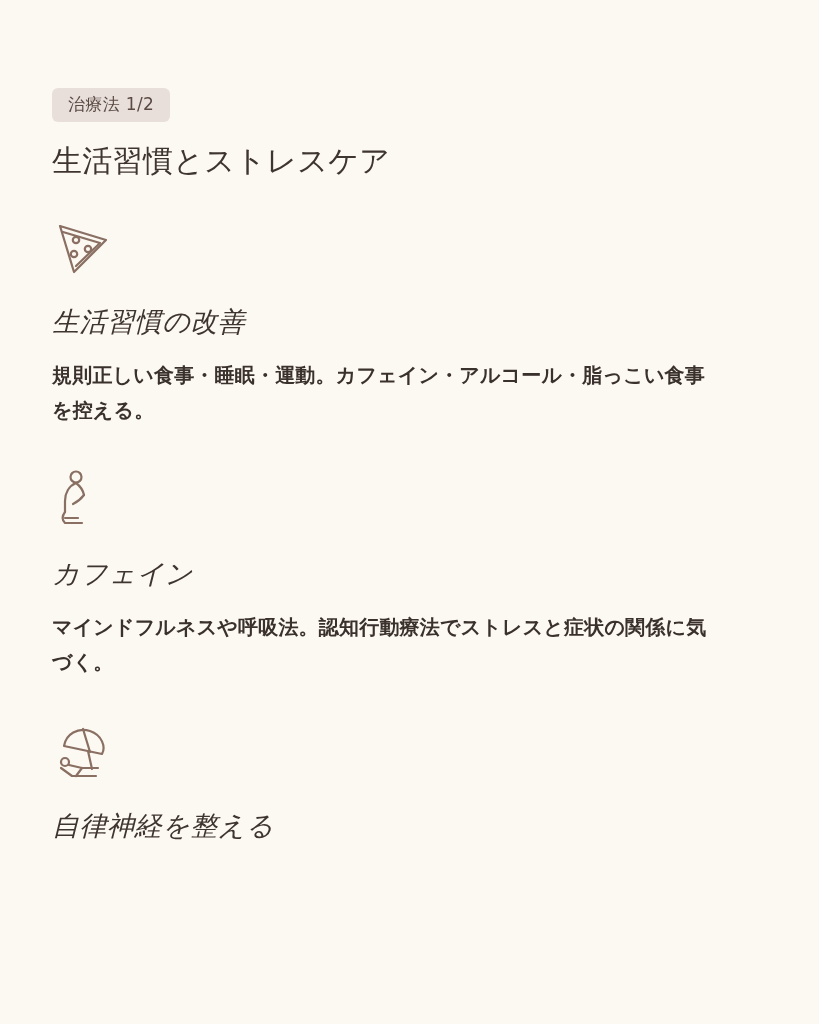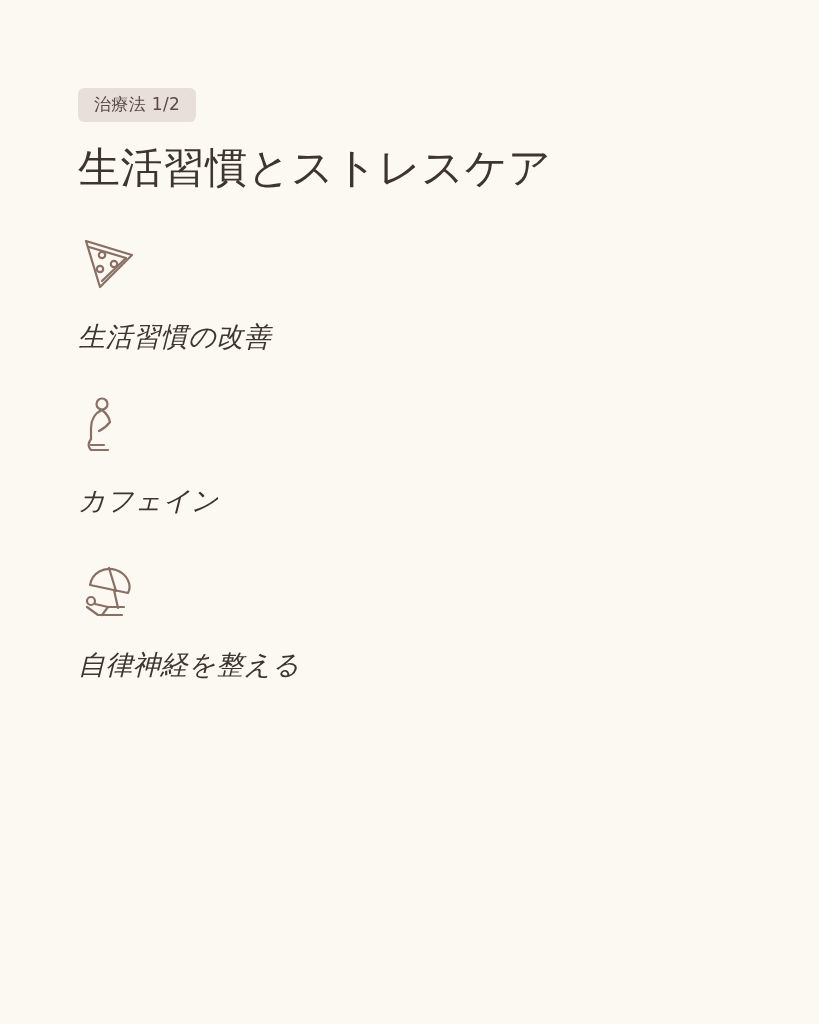--- a/index.html
+++ b/index.html
@@ -12,38 +12,38 @@
     height: 1024px;
     background: #fcf9f3;
     font-family: "Liberation Sans", "DejaVu Sans", sans-serif;
     color: #4a3f3a;
     overflow: hidden;
   }
   .page {
     position: relative;
     width: 819px;
     height: 1024px;
-    padding: 0 78px;
+    padding: 0 52px;
   }
   .badge {
     display: inline-block;
     margin-top: 88px;
     padding: 8px 16px 9px;
     background: #e8dfdb;
     color: #5b4a44;
     font-size: 17px;
     line-height: 1;
     border-radius: 6px;
     letter-spacing: 0.02em;
     font-family: "DejaVu Sans", "Liberation Sans", sans-serif;
   }
   .title {
     margin: 20px 0 0;
     font-family: "Liberation Serif", "DejaVu Serif", serif;
-    font-size: 42px;
+    font-size: 30px;
     font-weight: 400;
     line-height: 1.25;
     color: #3f3530;
     letter-spacing: 0.01em;
   }
   .section {
     margin-top: 40px;
   }
   .section.first { margin-top: 36px; }
   .icon-wrap {
@@ -88,34 +88,36 @@
     <div class="icon-wrap">
       <svg width="62" height="58" viewBox="0 0 62 58" fill="none" stroke="#8a6f63" stroke-width="2.2" stroke-linecap="round" stroke-linejoin="round">
         <path d="M8 6 L54 20 L22 52 Z"></path>
         <path d="M11 12 L48 23 L24 46"></path>
         <circle cx="24" cy="20" r="3.2"></circle>
         <circle cx="36" cy="29" r="3.2"></circle>
         <circle cx="22" cy="34" r="3.2"></circle>
       </svg>
     </div>
     <h2 class="section-title">生活習慣の改善</h2>
+    <p class="section-body">規則正しい食事・睡眠・運動。カフェイン・アルコール・脂っこい食事を控える。</p>
   </div>
 
   <div class="section">
     <div class="icon-wrap">
       <svg width="50" height="62" viewBox="0 0 50 62" fill="none" stroke="#8a6f63" stroke-width="2.2" stroke-linecap="round" stroke-linejoin="round">
         <circle cx="24" cy="9" r="5.5"></circle>
         <path d="M24 15 C17 18 13 25 13 33 L13 44"></path>
         <path d="M24 15 C28 18 31 22 32 27"></path>
         <path d="M32 27 C29 31 25 34 21 36"></path>
         <path d="M13 44 C10 48 10 52 13 55 L30 55"></path>
         <path d="M13 50 L26 50"></path>
       </svg>
     </div>
     <h2 class="section-title">カフェイン</h2>
+    <p class="section-body">マインドフルネスや呼吸法。認知行動療法でストレスと症状の関係に気づく。</p>
   </div>
 
   <div class="section">
     <div class="icon-wrap">
       <svg width="62" height="58" viewBox="0 0 62 58" fill="none" stroke="#8a6f63" stroke-width="2.2" stroke-linecap="round" stroke-linejoin="round">
         <path d="M12 22 C14 10 26 3 38 7 C50 11 54 23 50 30 Z"></path>
         <path d="M31 5 L38 28"></path>
         <path d="M36 27 L40 45"></path>
         <circle cx="13" cy="38" r="4"></circle>
         <path d="M17 41 L30 44 L46 44"></path>

